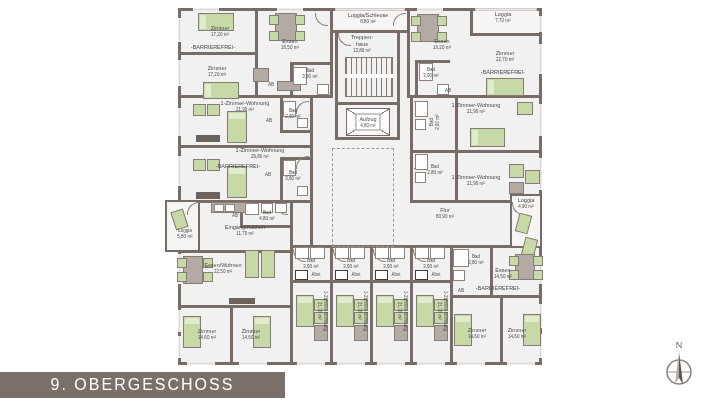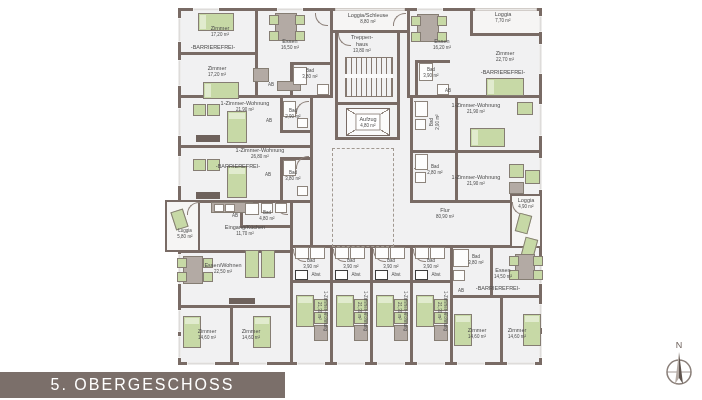--- a/index.html
+++ b/index.html
@@ -448,21 +448,21 @@
     </div>
   <div class="lbl tiny" style="left:283px;top:87px">
       <div class="nm">AB</div>
     </div>
   <div class="lbl tiny" style="left:296px;top:287px">
       <div class="nm">AB</div>
     </div>
 </div>
 
 <div id="titlebar">
-  <span>5. OBERGESCHOSS</span>
+  <span>9. OBERGESCHOSS</span>
 </div>
 
 <svg style="position:absolute;left:662px;top:334px" width="34" height="62" viewBox="0 0 34 62">
   <text x="17" y="14" text-anchor="middle" font-size="9" fill="#6e625c" font-family="Liberation Sans, sans-serif">N</text>
   <circle cx="17" cy="38" r="12" fill="none" stroke="#8a7f79" stroke-width="1.5"></circle>
   <line x1="5" y1="38" x2="29" y2="38" stroke="#8a7f79" stroke-width="0.8"></line>
   <polygon points="17,18 21,50 17,44" fill="#5f544e"></polygon>
   <polygon points="17,18 13,50 17,44" fill="#b4aaa4"></polygon>
 </svg>
 

